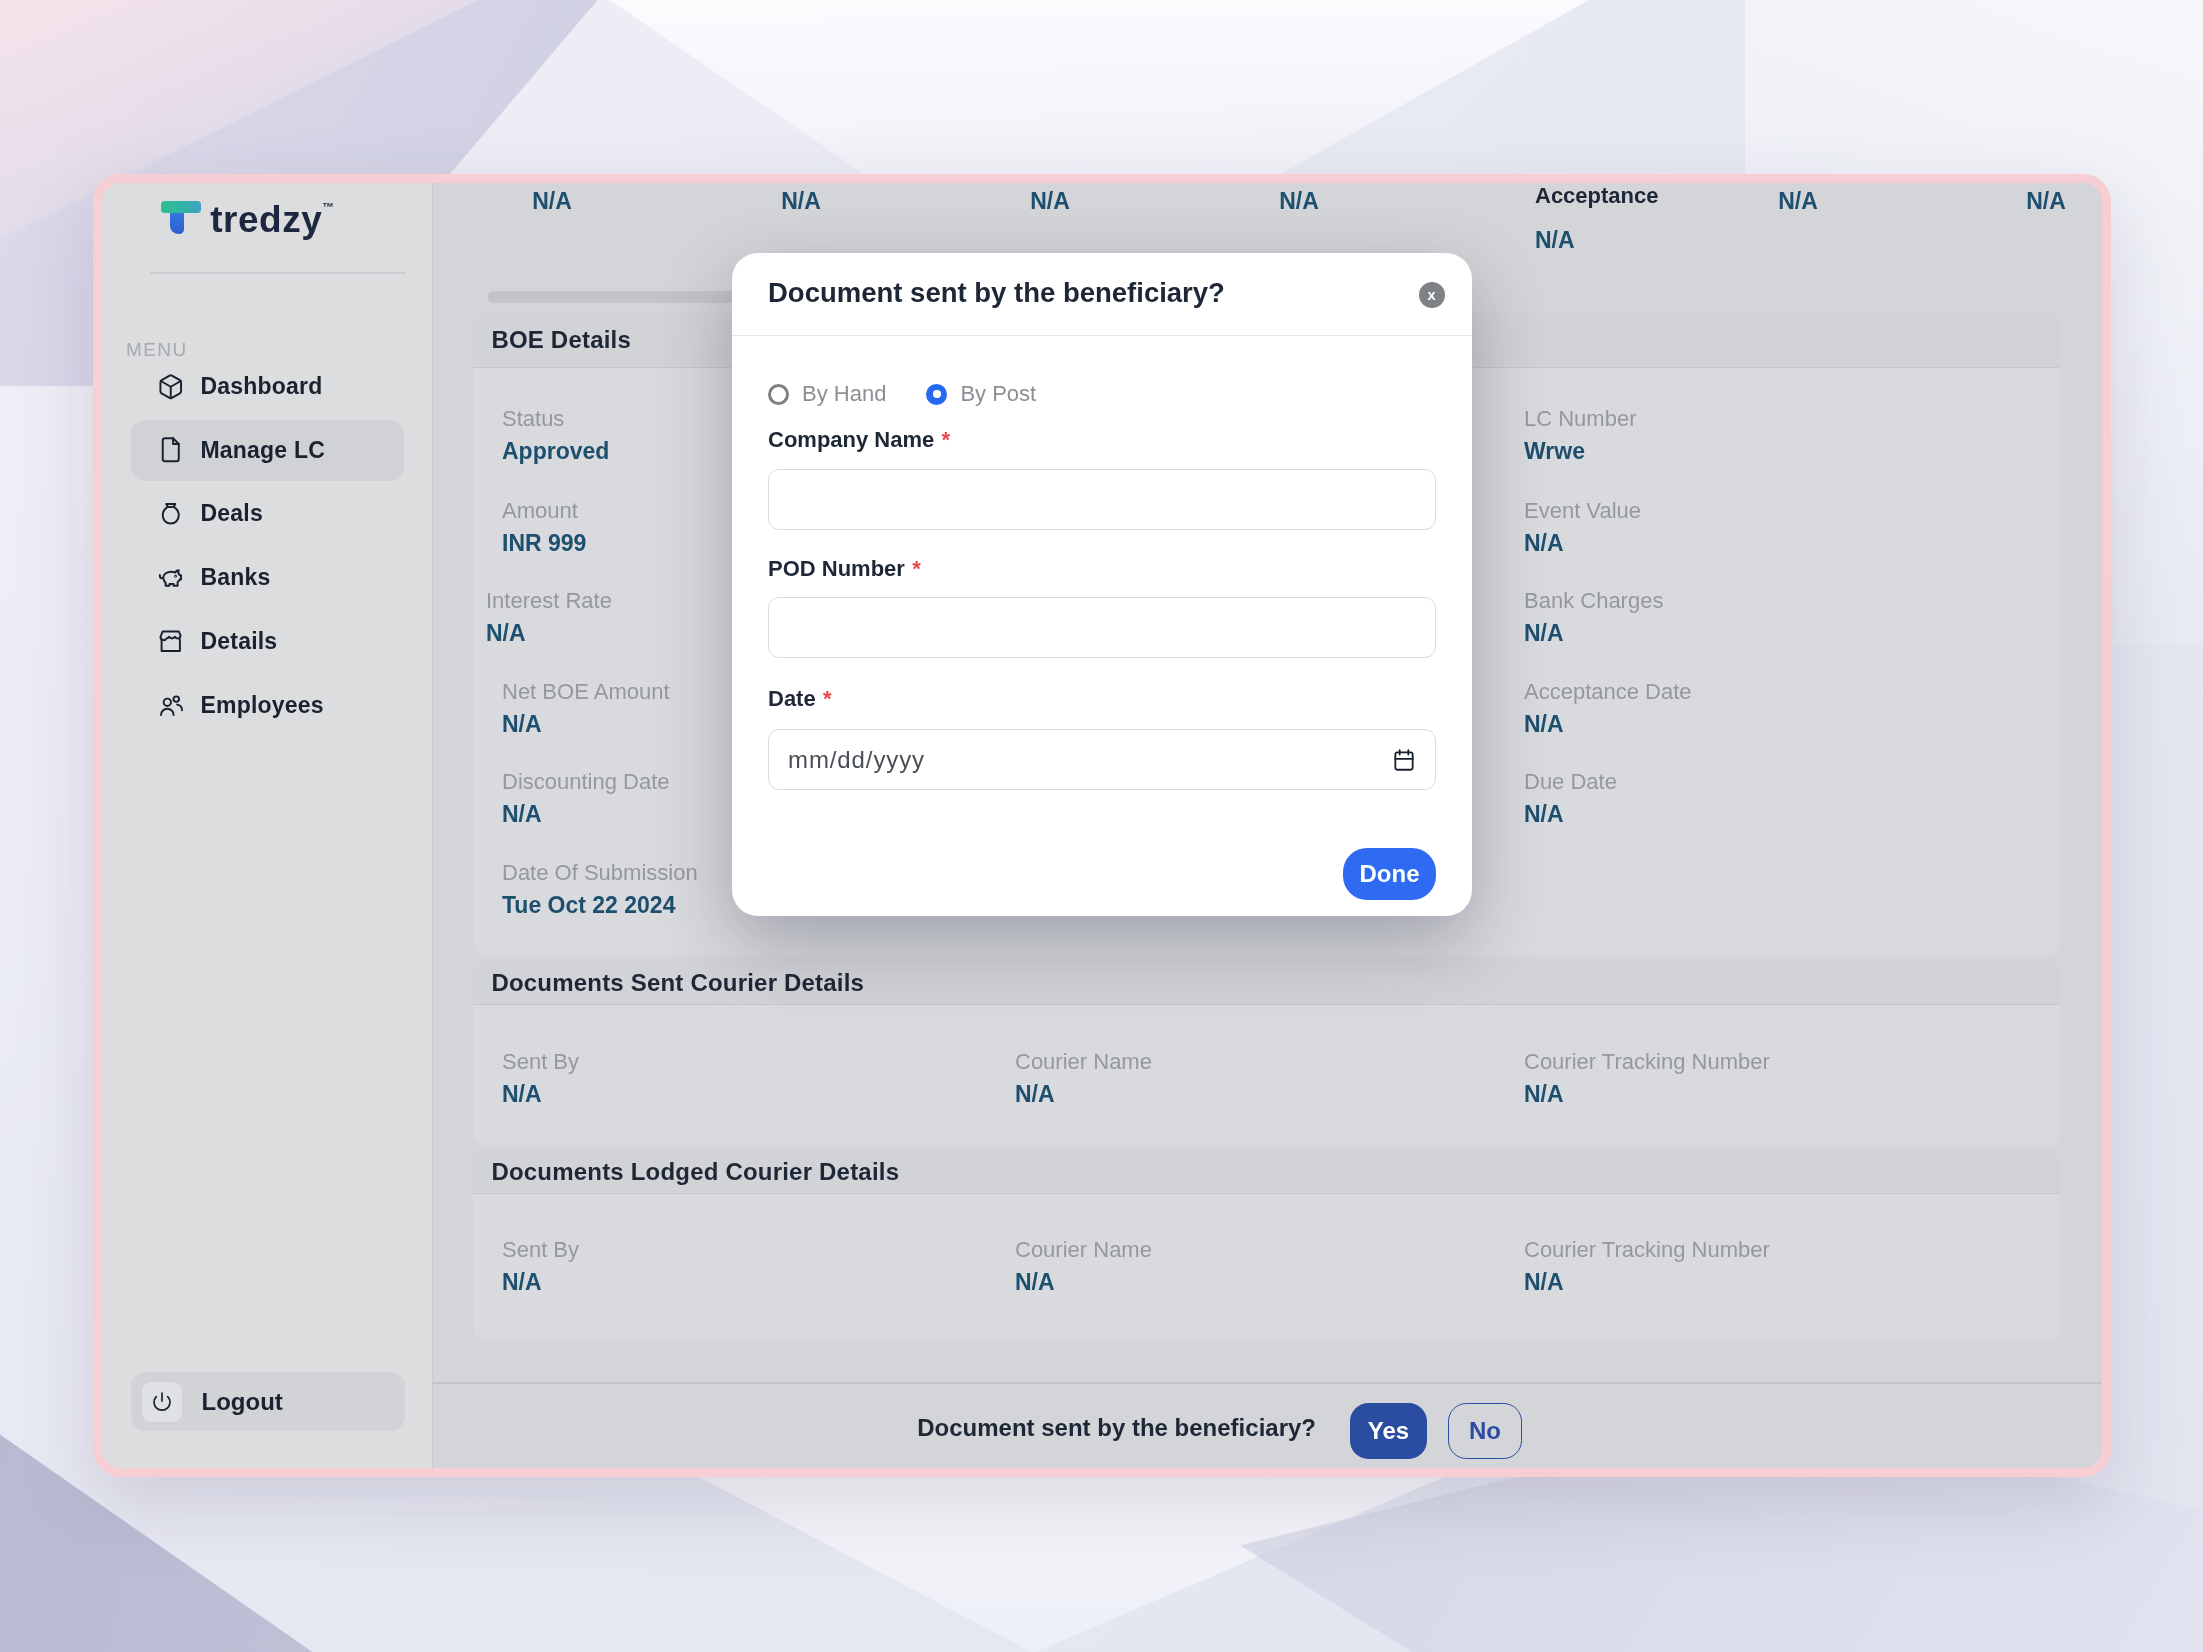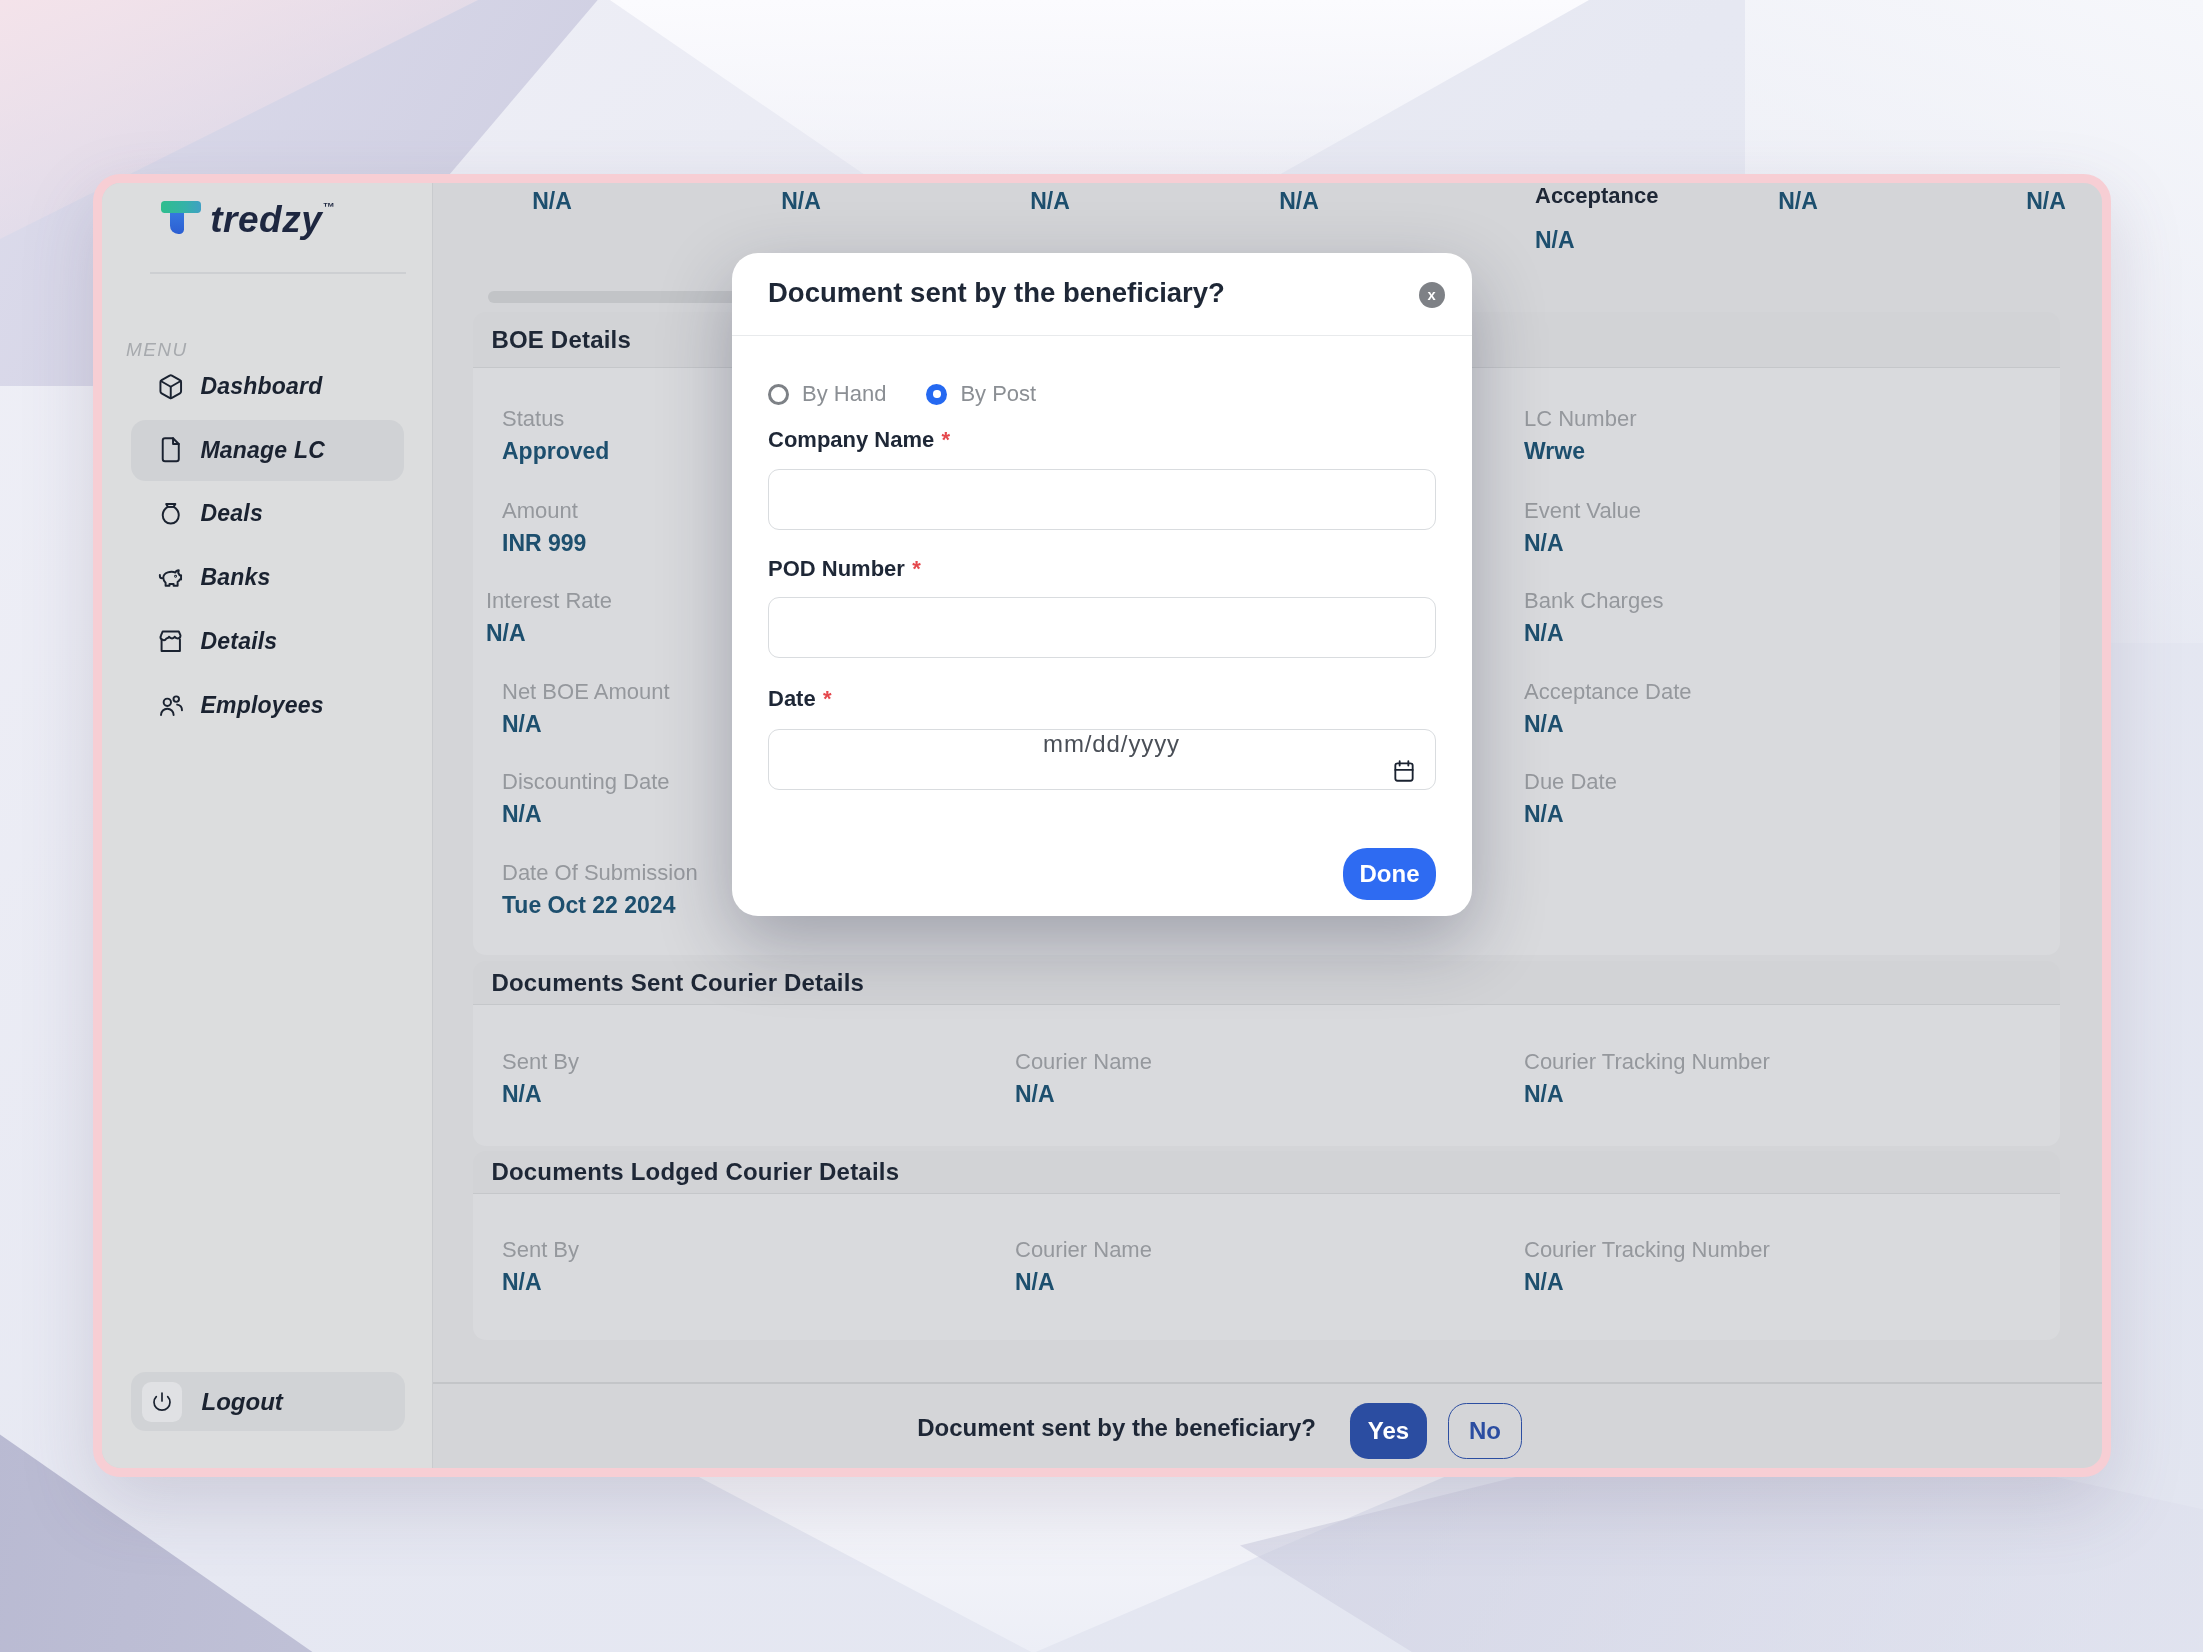--- a/index.html
+++ b/index.html
@@ -31,21 +31,21 @@
   .f7 { left:1745px; top:0; width:459px; height:643px;
         background:linear-gradient(200deg,#f6f7fb 0%,rgba(246,247,251,0) 100%); }
 
   
   .window { position:absolute; left:93px; top:174px; width:2018px; height:1303px;
             background:#d4d5d8; border:9.2px solid #f7ced4; border-radius:27.5px;
             overflow:hidden; display:flex; box-shadow:0 27.5px 73px rgba(90,80,110,.18); }
 
   
   .sidebar { position:relative; width:331px; flex:0 0 331px; background:#dcddde;
-             border-right:1.8px solid #c9cbce;font-style:italic; }
+             border-right:1.8px solid #c9cbce; }
   .logo-row { position:absolute; left:59px; top:16.5px; height:42px; display:flex; align-items:flex-start; }
   .tmark { position:relative; width:42px; height:37px; margin-right:7.3px; }
   .tmark .stem { position:absolute; left:9.2px; top:1.8px; width:13.8px; height:33px; border-radius:4.6px 4.6px 4.6px 8.3px;
                  background:linear-gradient(180deg,#3b85e6 0%,#2c5ed2 100%); }
   .tmark .bar { position:absolute; left:0; top:1.8px; width:40px; height:12px; border-radius:3.7px;
                 background:linear-gradient(90deg,#2fbe8d 0%,#35b2a8 60%,#3fa0c4 100%); }
   .logo-text { font-size:37px; font-weight:700; color:#1e2740; letter-spacing:0.5px; line-height:39px; }
   .logo-tm { font-size:12px; font-weight:700; color:#1e2740; vertical-align:top; line-height:14.7px; }
   .side-divider { position:absolute; left:48px; right:26px; top:89px; height:1.8px; background:#cdcfd2; }
   .menu-label { position:absolute; left:24px; top:116px; font-size:19px; letter-spacing:1.4px;
@@ -106,21 +106,21 @@
   .radio-dot  { width:21px; height:21px; border-radius:50%; background:#2569f1;
                 display:flex; align-items:center; justify-content:center; }
   .radio-dot i { display:block; width:7.3px; height:7.3px; border-radius:50%; background:#fff; }
   .radio-label { margin-left:13px; font-size:22px; color:#8b8f94; font-weight:500; }
   .m-label { position:absolute; left:36px; font-size:22px; font-weight:700; color:#1e2736; }
   .m-label .req { color:#e5484d; margin-left:7.3px; font-size:22px; }
   .m-input { position:absolute; left:36px; width:668px; height:61px; border:1.8px solid #d9dcdf;
              border-radius:11px; background:#fff; font-size:24px; color:#1e2736; padding:0 18.4px;
              font-family:inherit; outline:none; }
   .date-box { position:absolute; left:36px; width:668px; height:61px; border:1.8px solid #d9dcdf;
-              border-radius:11px; background:#fff; display:flex; align-items:center; cursor:text;flex-direction:column; }
+              border-radius:11px; background:#fff; display:flex; align-items:center; cursor:text; }
   .date-ph { margin-left:19px; font-size:24px; color:#4a4f57; letter-spacing:0.9px; }
   .cal-icon { margin-left:auto; margin-right:18.4px; width:26px; height:26px; cursor:pointer; }
   .btn-done { position:absolute; left:611px; top:595px; width:93px; height:52px; background:#2e6bf2;
               color:#fff; border:none; border-radius:24px; font-size:24px; font-weight:600;
               font-family:inherit; cursor:pointer; }
 </style>
 </head>
 <body>
 
 <div class="page">

